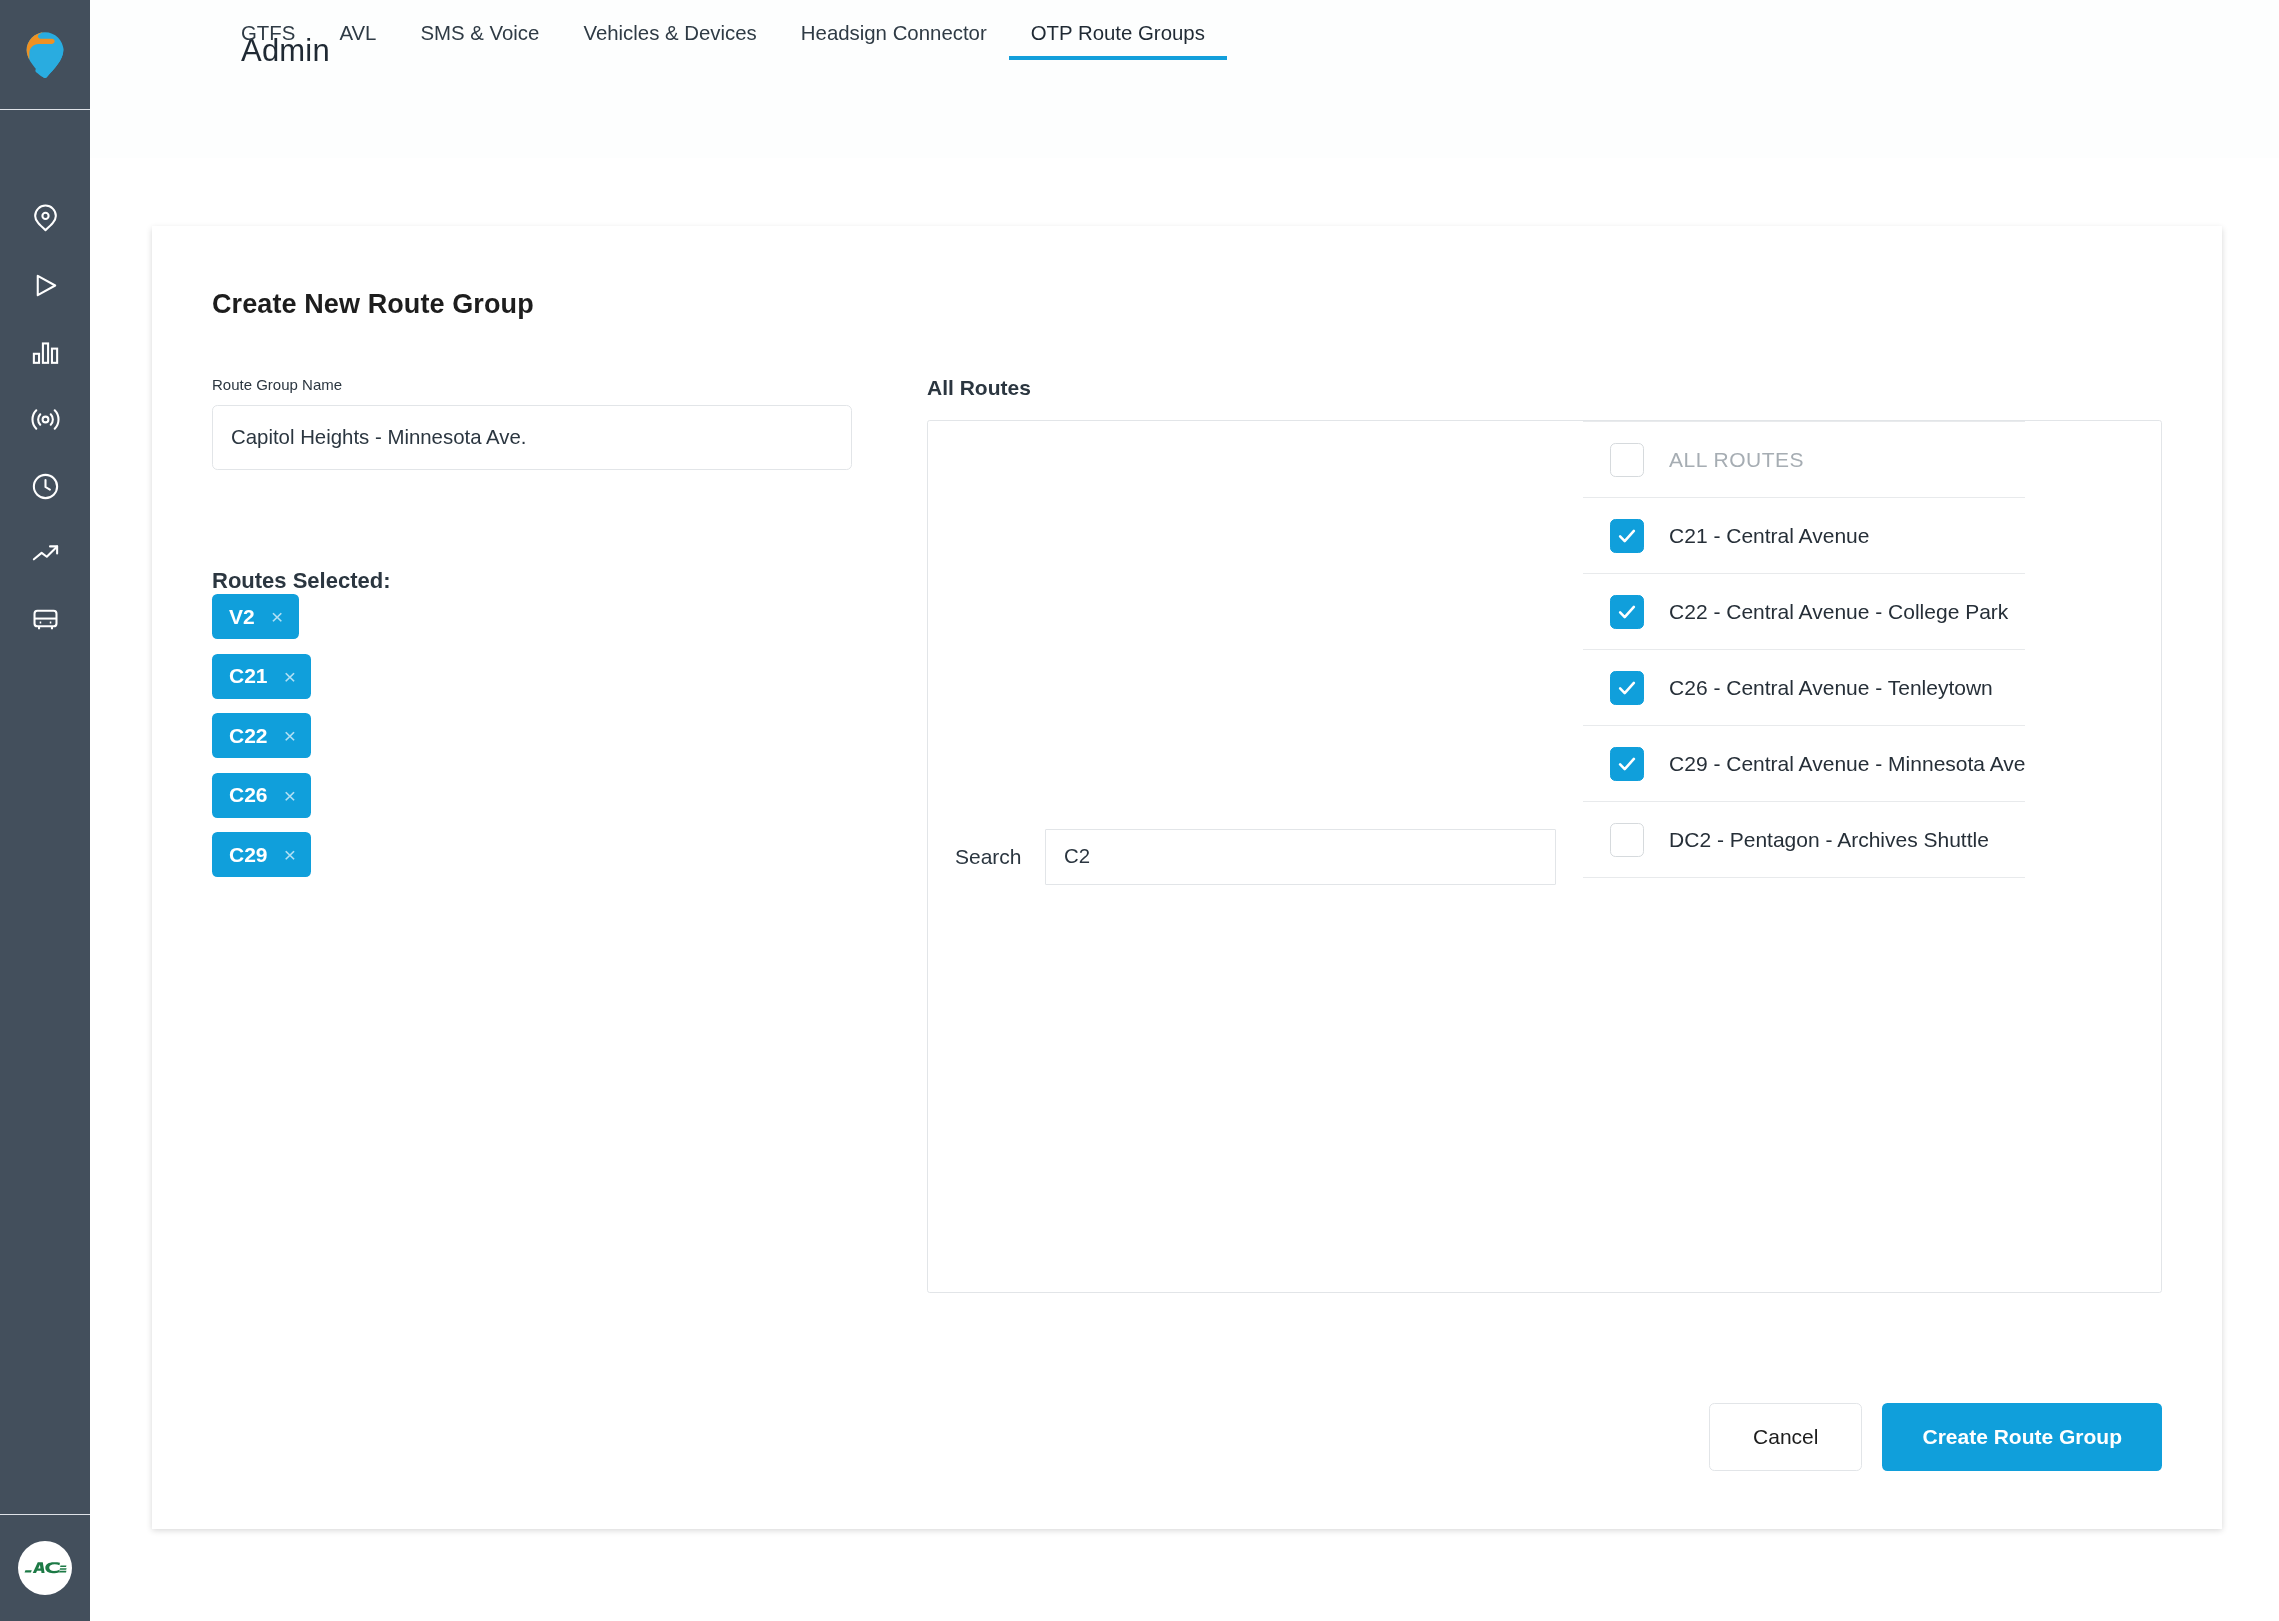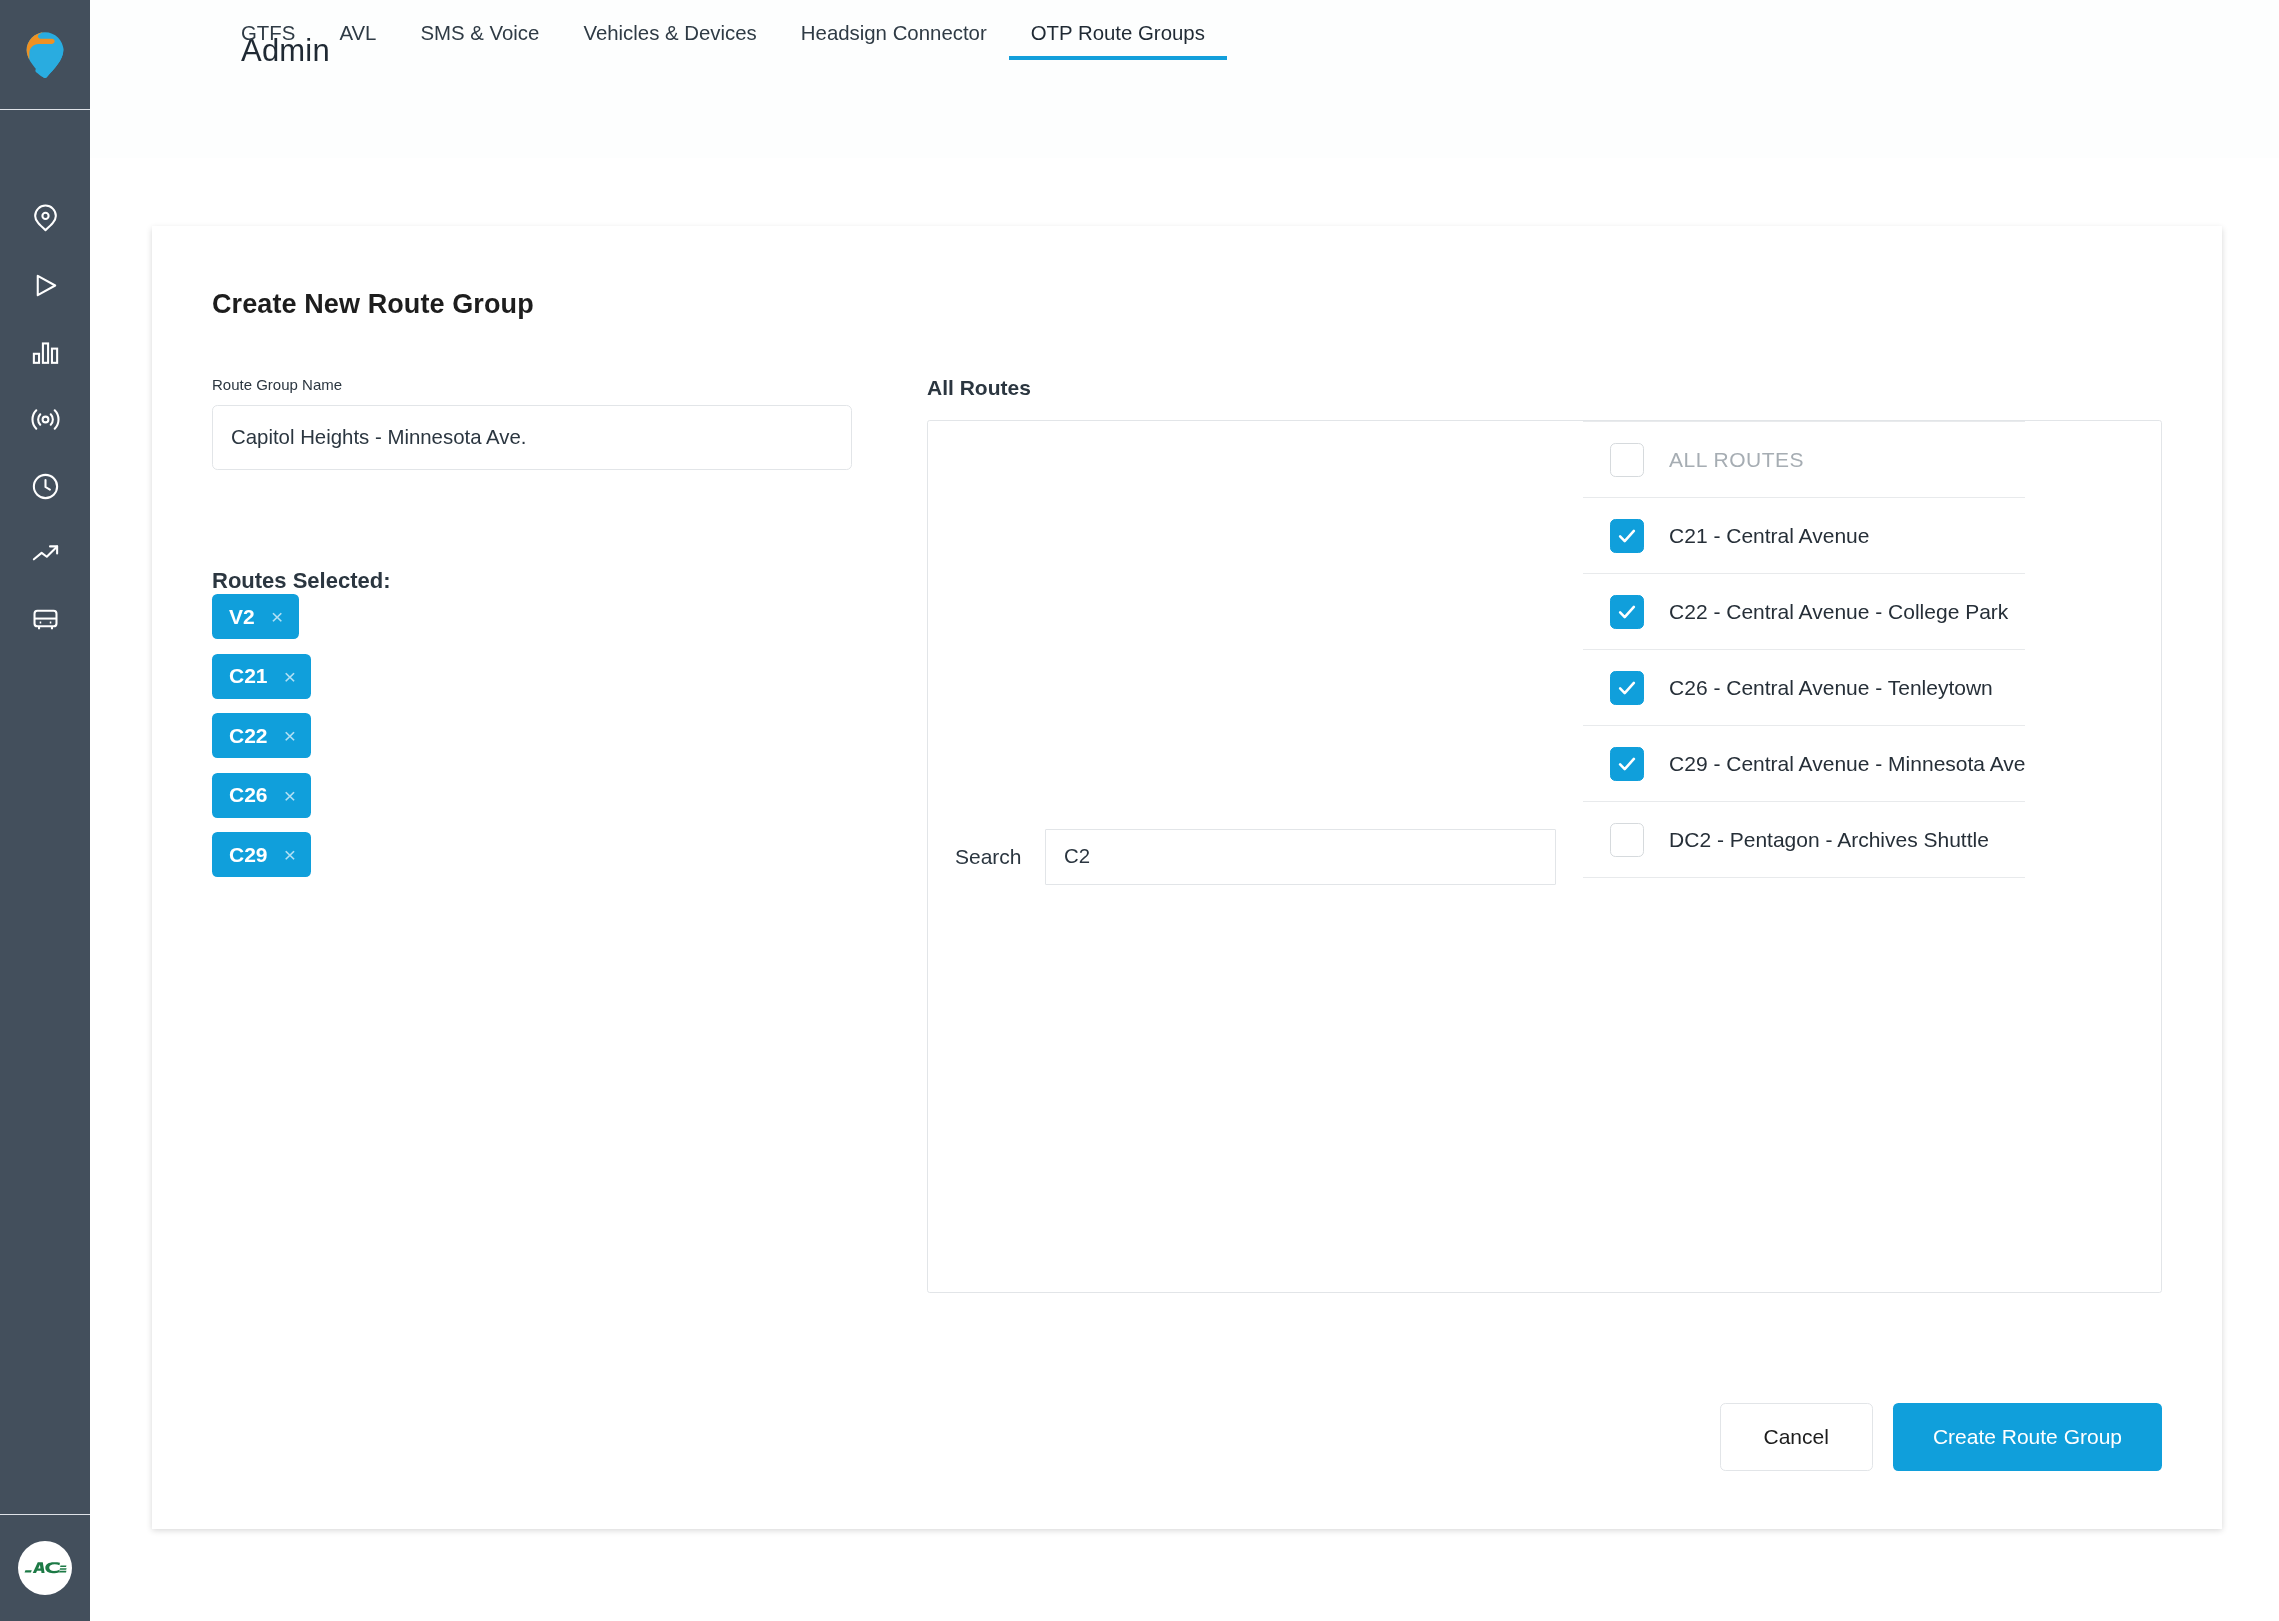--- a/index.html
+++ b/index.html
@@ -171,21 +171,21 @@
     font-family: "Liberation Sans", sans-serif;
     font-size: 21px; border-radius: 5.4px; cursor: pointer;
     height: 68px; display: inline-flex; align-items: center; justify-content: center;
   }
   .btn-cancel {
     background: #ffffff; color: #1d1d1d;
     border: 0.9px solid #e2e5e8; padding: 0 43px; font-weight: 400;
   }
   .btn-primary {
     background: #109fdb; color: #ffffff; border: none;
-    padding: 0 40px; font-weight: 400;
+    padding: 0 40px; font-weight: 700;
   }
 </style>
 </head>
 <body>
 
 <div class="app">
 
   <div class="sidebar">
 
     <div class="logo-cell">

